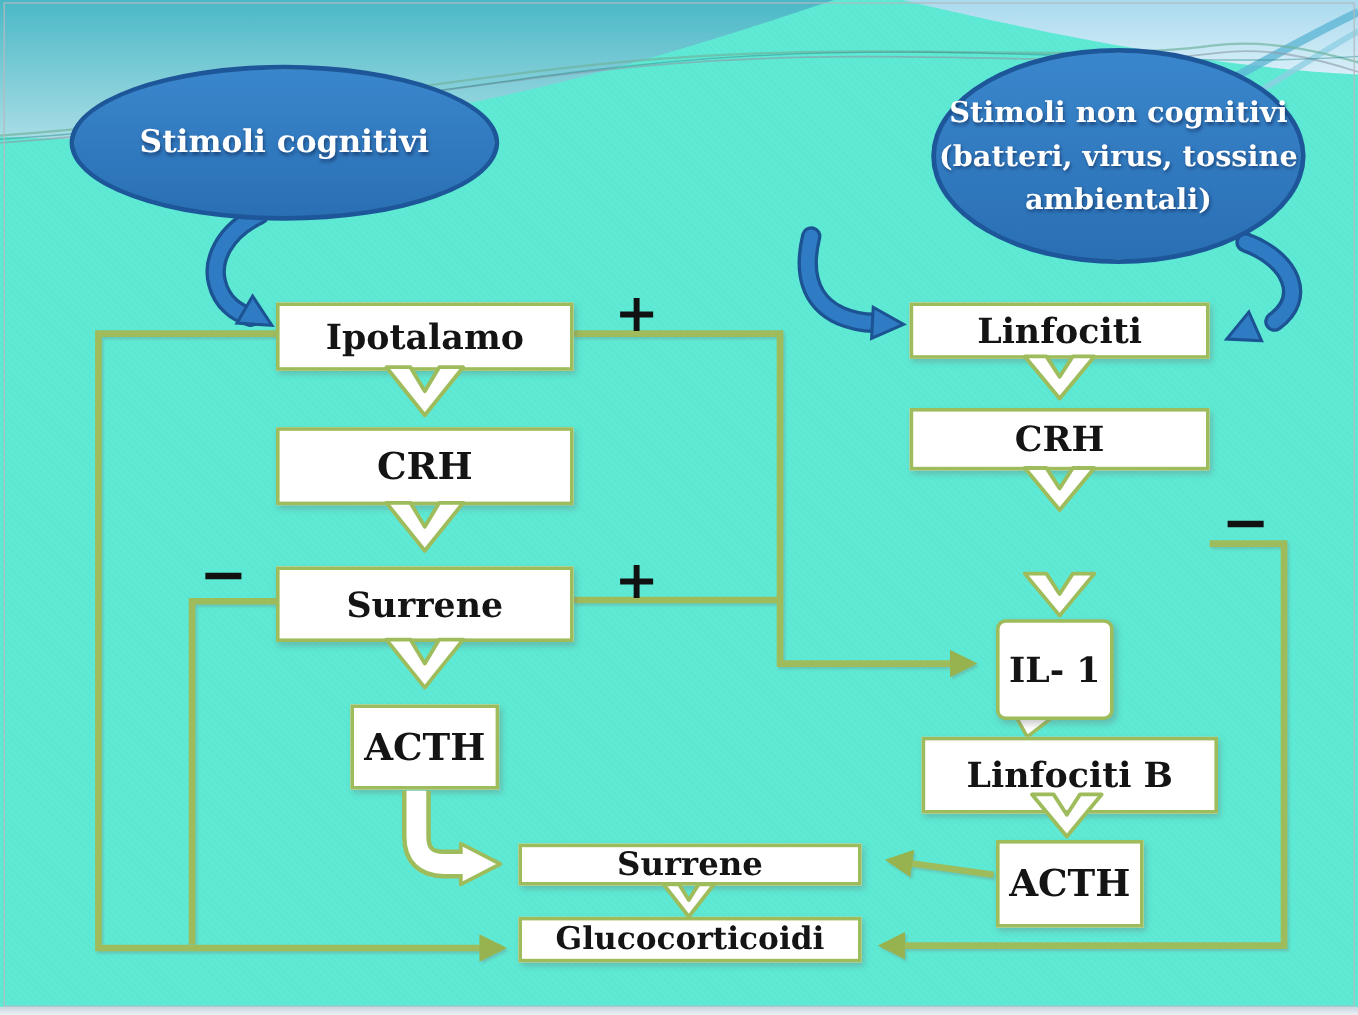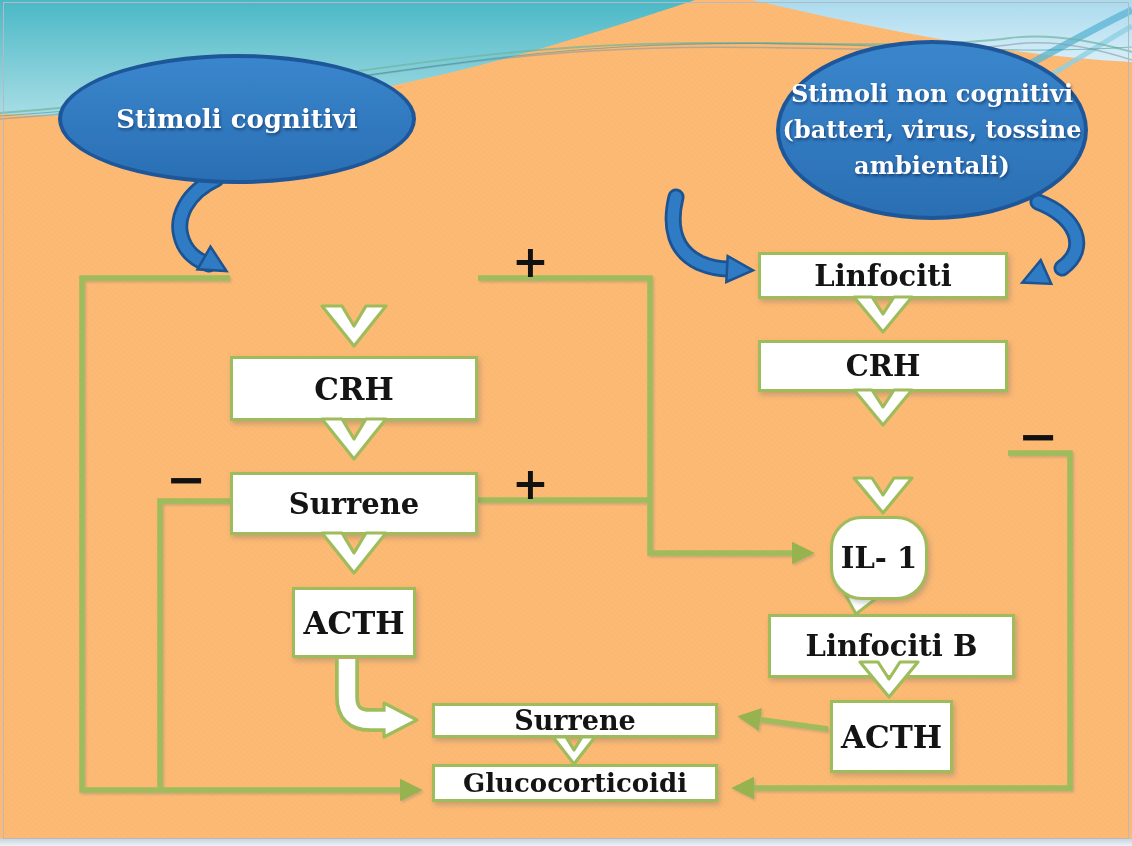--- a/index.html
+++ b/index.html
@@ -1,17 +1,17 @@
 <!DOCTYPE html>
 <html><head>
 <meta charset="utf-8">
 <style>
   html,body{margin:0;padding:0;background:#ffffff;}
   #stage{position:relative;width:1132px;height:846px;overflow:hidden;
-         background:#fdba74;font-family:"DejaVu Serif",serif;}
+         background:#5eead4;font-family:"DejaVu Serif",serif;}
   
   #stage::before{content:"";position:absolute;inset:0;
      background:repeating-linear-gradient(45deg,rgba(0,0,0,0.012) 0 2px,transparent 2px 4px);
      pointer-events:none;}
   svg.layer{position:absolute;left:0;top:0;width:1132px;height:846px;}
   
   #frame{position:absolute;left:3px;top:2px;right:3px;bottom:7px;
          border:1.5px solid #b4bac0;pointer-events:none;z-index:50;}
   #bottom-strip{position:absolute;left:0;right:0;bottom:0;height:7px;
          background:linear-gradient(180deg,#c9d5e0,#edf1f6);z-index:51;}
@@ -21,21 +21,21 @@
        display:flex;align-items:center;justify-content:center;
        font-weight:bold;color:#141414;white-space:nowrap;box-sizing:border-box;
        box-shadow:2px 3px 5px rgba(110,110,110,.35);z-index:10;}
   #b-ipotalamo{left:230px;top:252px;width:248px;height:57px;font-size:29px;}
   #b-crh-left{left:230px;top:356px;width:248px;height:65px;font-size:31px;}
   #b-ipofisi{left:230px;top:472px;width:248px;height:63px;font-size:29px;}
   #b-acth-left{left:292px;top:587px;width:124px;height:71px;font-size:31px;}
   #b-linfociti{left:758px;top:252px;width:250px;height:47px;font-size:29px;}
   #b-crh-right{left:758px;top:340px;width:250px;height:52px;font-size:29px;}
   #b-macrofagi{left:758px;top:429px;width:250px;height:51px;font-size:29px;}
-  #b-il-1{left:830px;top:516px;width:98px;height:84px;font-size:29px;border-radius:32px;}
+  #b-il-1{left:830px;top:516px;width:98px;height:84px;font-size:29px;border-radius:8px;}
   #b-linfociti-b{left:768px;top:614px;width:247px;height:64px;font-size:29px;}
   #b-acth-right{left:830px;top:700px;width:123px;height:73px;font-size:31px;}
   #b-surrene{left:432px;top:703px;width:286px;height:35px;font-size:27px;}
   #b-glucocorticoidi{left:432px;top:764px;width:286px;height:38px;font-size:26px;}
 
   
   .ellipse{position:absolute;border-radius:50%;border:4px solid #1e5799;
        background:linear-gradient(180deg,#3a86cc,#2a6fb4);color:#ffffff;
        font-weight:bold;text-align:center;display:flex;flex-direction:column;
        justify-content:center;box-sizing:border-box;z-index:8;
@@ -111,20 +111,21 @@
 
   <div class="ellipse" id="e-cognitivi">
     <div>Stimoli cognitivi</div>
   </div>
   <div class="ellipse" id="e-noncognitivi">
     <div>Stimoli non cognitivi</div>
     <div>(batteri, virus, tossine</div>
     <div>ambientali)</div>
   </div>
 
+  <div class="box" id="b-ipotalamo">Ipotalamo</div>
   <div class="box" id="b-crh-left">CRH</div>
   <div class="box" id="b-ipofisi">Surrene</div>
   <div class="box" id="b-acth-left">ACTH</div>
   <div class="box" id="b-linfociti">Linfociti</div>
   <div class="box" id="b-crh-right">CRH</div>
   <div class="box" id="b-il-1">IL- 1</div>
   <div class="box" id="b-linfociti-b">Linfociti B</div>
   <div class="box" id="b-acth-right">ACTH</div>
   <div class="box" id="b-surrene">Surrene</div>
   <div class="box" id="b-glucocorticoidi">Glucocorticoidi</div>

